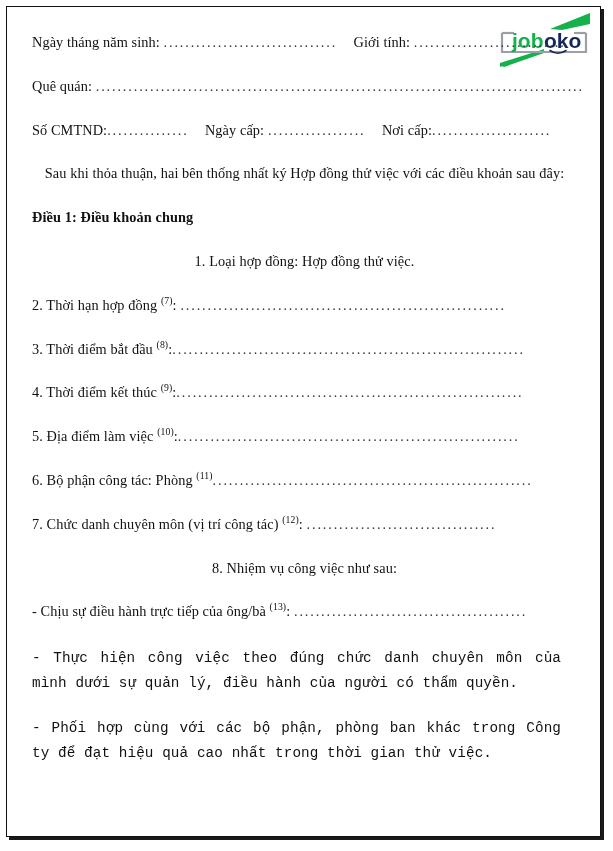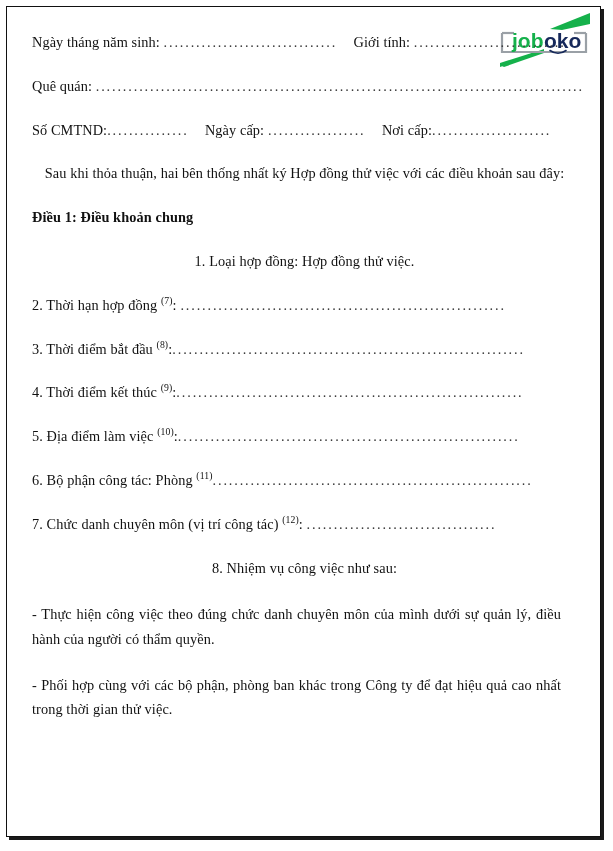--- a/index.html
+++ b/index.html
@@ -52,20 +52,21 @@
     white-space: nowrap;
     letter-spacing: 0.1px;
   }
   .line:last-child { margin-bottom: 0; }
 
   .para {
     margin: 0 16px 21px 0;
     text-align: justify;
     line-height: 1.72;
     letter-spacing: 0.1px;
+    font-family: Liberation Mono, monospace;
   }
 
   .para-nowrap {
     margin: 0 0 24.5px 0;
     white-space: nowrap;
     letter-spacing: 0.1px;
     text-align: center;
   }
 
   .heading {
@@ -166,19 +167,23 @@
       <span>6. Bộ phận công tác: Phòng</span>&nbsp;<span class="sup">(11)</span><span class="dots">...........................................................</span>
     </div>
 
     <div class="line">
       <span>7. Chức danh chuyên môn (vị trí công tác)</span>&nbsp;<span class="sup">(12)</span><span>:</span>
       <span class="dots">...................................</span>
     </div>
 
     <div class="para-nowrap">8. Nhiệm vụ công việc như sau:</div>
 
+    <div class="line">
+      <span>- Chịu sự điều hành trực tiếp của ông/bà</span>&nbsp;<span class="sup">(13)</span><span>:</span>
+      <span class="dots">...........................................</span>
+    </div>
 
     <div class="para">- Thực hiện công việc theo đúng chức danh chuyên môn của mình dưới sự quản lý, điều hành của người có thẩm quyền.</div>
 
     <div class="para">- Phối hợp cùng với các bộ phận, phòng ban khác trong Công ty để đạt hiệu quả cao nhất trong thời gian thử việc.</div>
 
   </div>
 </div>
 
 </body></html>

